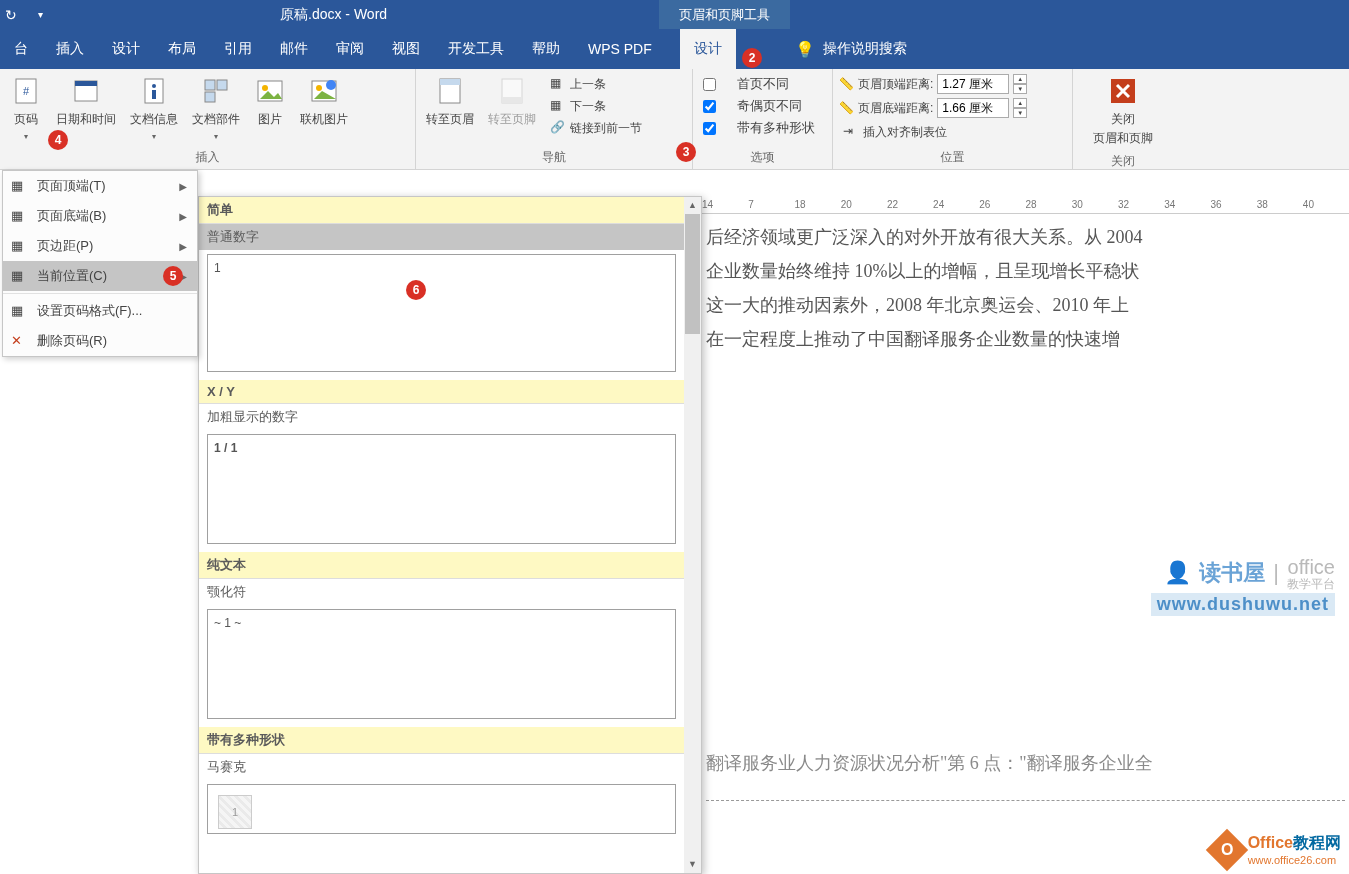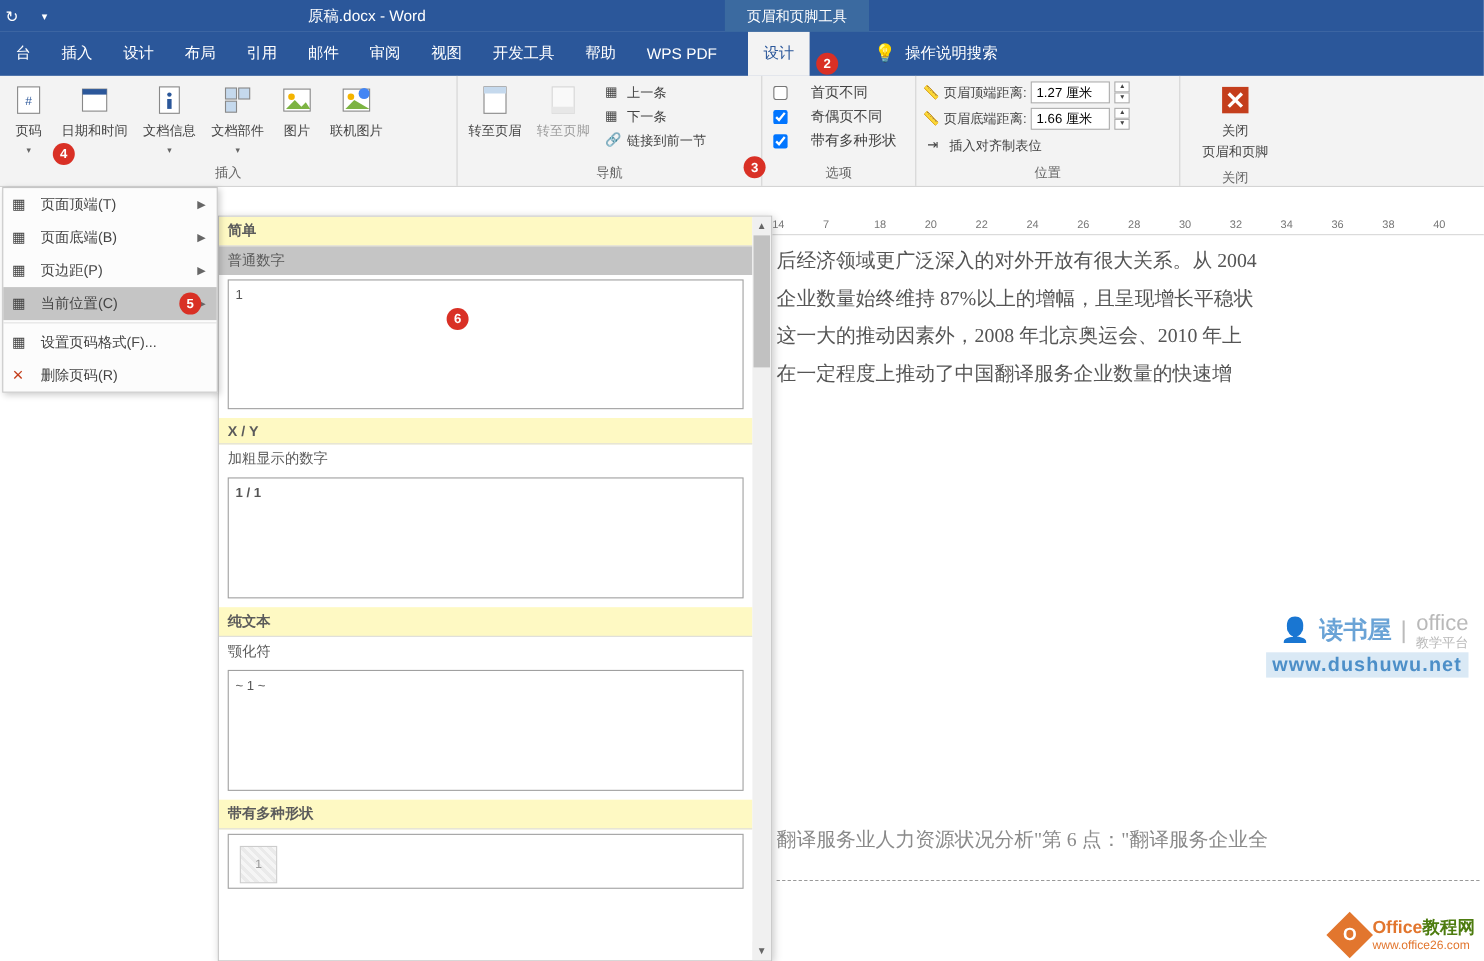--- a/index.html
+++ b/index.html
@@ -57,21 +57,21 @@
 .wm .l1 { color: #6aa3d6; font-size: 22px; font-weight: bold; display: flex; align-items: center; justify-content: flex-end; gap: 8px; }
 .wm .l1 .sep2 { color: #bbb; font-weight: normal; }
 .wm .l1 .off { color: #b9b9b9; font-weight: normal; font-size: 20px; }
 .wm .l1 .off .sm { font-size: 12px; display: block; line-height: 10px; }
 .wm .l2 { color: #4d8fc8; font-size: 18px; background: #dae9f5; padding: 1px 6px; margin-top: 4px; font-weight: bold; letter-spacing: 1px; }
 .wm2 { position: absolute; right: 8px; bottom: 8px; display: flex; align-items: center; gap: 6px; z-index: 5; }
 .wm2 .hex { width: 30px; height: 30px; background: #e2762e; transform: rotate(45deg); display: flex; align-items: center; justify-content: center; }
 .wm2 .hex span { transform: rotate(-45deg); color: #fff; font-weight: bold; font-size: 16px; }
 .wm2 .txt { font-size: 16px; font-weight: bold; }
 .wm2 .txt .t1 { color: #e2762e; }
-.wm2 .txt .t2 { color: #4d7c0f; }
+.wm2 .txt .t2 { color: #0369a1; }
 .wm2 .url { font-size: 11px; color: #e2762e; }
 svg { display: block; }
 </style>
 </head>
 <body>
 
 <div class="titlebar">
   <span class="refresh">↻</span>
   <span class="dd">▾</span>
   <span class="title">原稿.docx  -  Word</span>
@@ -305,20 +305,21 @@
     <div class="ghdr">简单</div>
     <div class="gsub sel">普通数字</div>
     <div class="gitem g6"><span>1</span></div>
     <div class="ghdr">X / Y</div>
     <div class="gsub">加粗显示的数字</div>
     <div class="gitem"><b>1 / 1</b></div>
     <div class="ghdr">纯文本</div>
     <div class="gsub">颚化符</div>
     <div class="gitem"><span>~ 1 ~</span></div>
     <div class="ghdr">带有多种形状</div>
+    <div class="gsub">马赛克</div>
     <div class="gitem" style="min-height:50px">
         <div class="mosaic">
           <span>1</span>
         </div>
       </div>
   </div>
   <div class="scroll">
     <div class="up">▲</div>
     <div class="thumb"></div>
     <div class="down" style="position:absolute;bottom:0;width:100%">▼</div>
@@ -338,21 +339,21 @@
   <span>32</span>
   <span>34</span>
   <span>36</span>
   <span>38</span>
   <span>40</span>
 </div>
 
 <div class="doc">
   <div class="para">
     <span>后经济领域更广泛深入的对外开放有很大关系。从 2004</span><br>
-    <span>企业数量始终维持 87%以上的增幅，且呈现增长平稳状</span><br>
+    <span>企业数量始终维持 10%以上的增幅，且呈现增长平稳状</span><br>
     <span>这一大的推动因素外，2008 年北京奥运会、2010 年上</span><br>
     <span>在一定程度上推动了中国翻译服务企业数量的快速增</span>
   </div>
   <div class="para2">翻译服务业人力资源状况分析"第 6 点："翻译服务企业全</div>
   <div class="dashline"></div>
 </div>
 
 <div class="wm">
   <div class="l1">
     <span style="color:#6aa3d6">👤</span>

